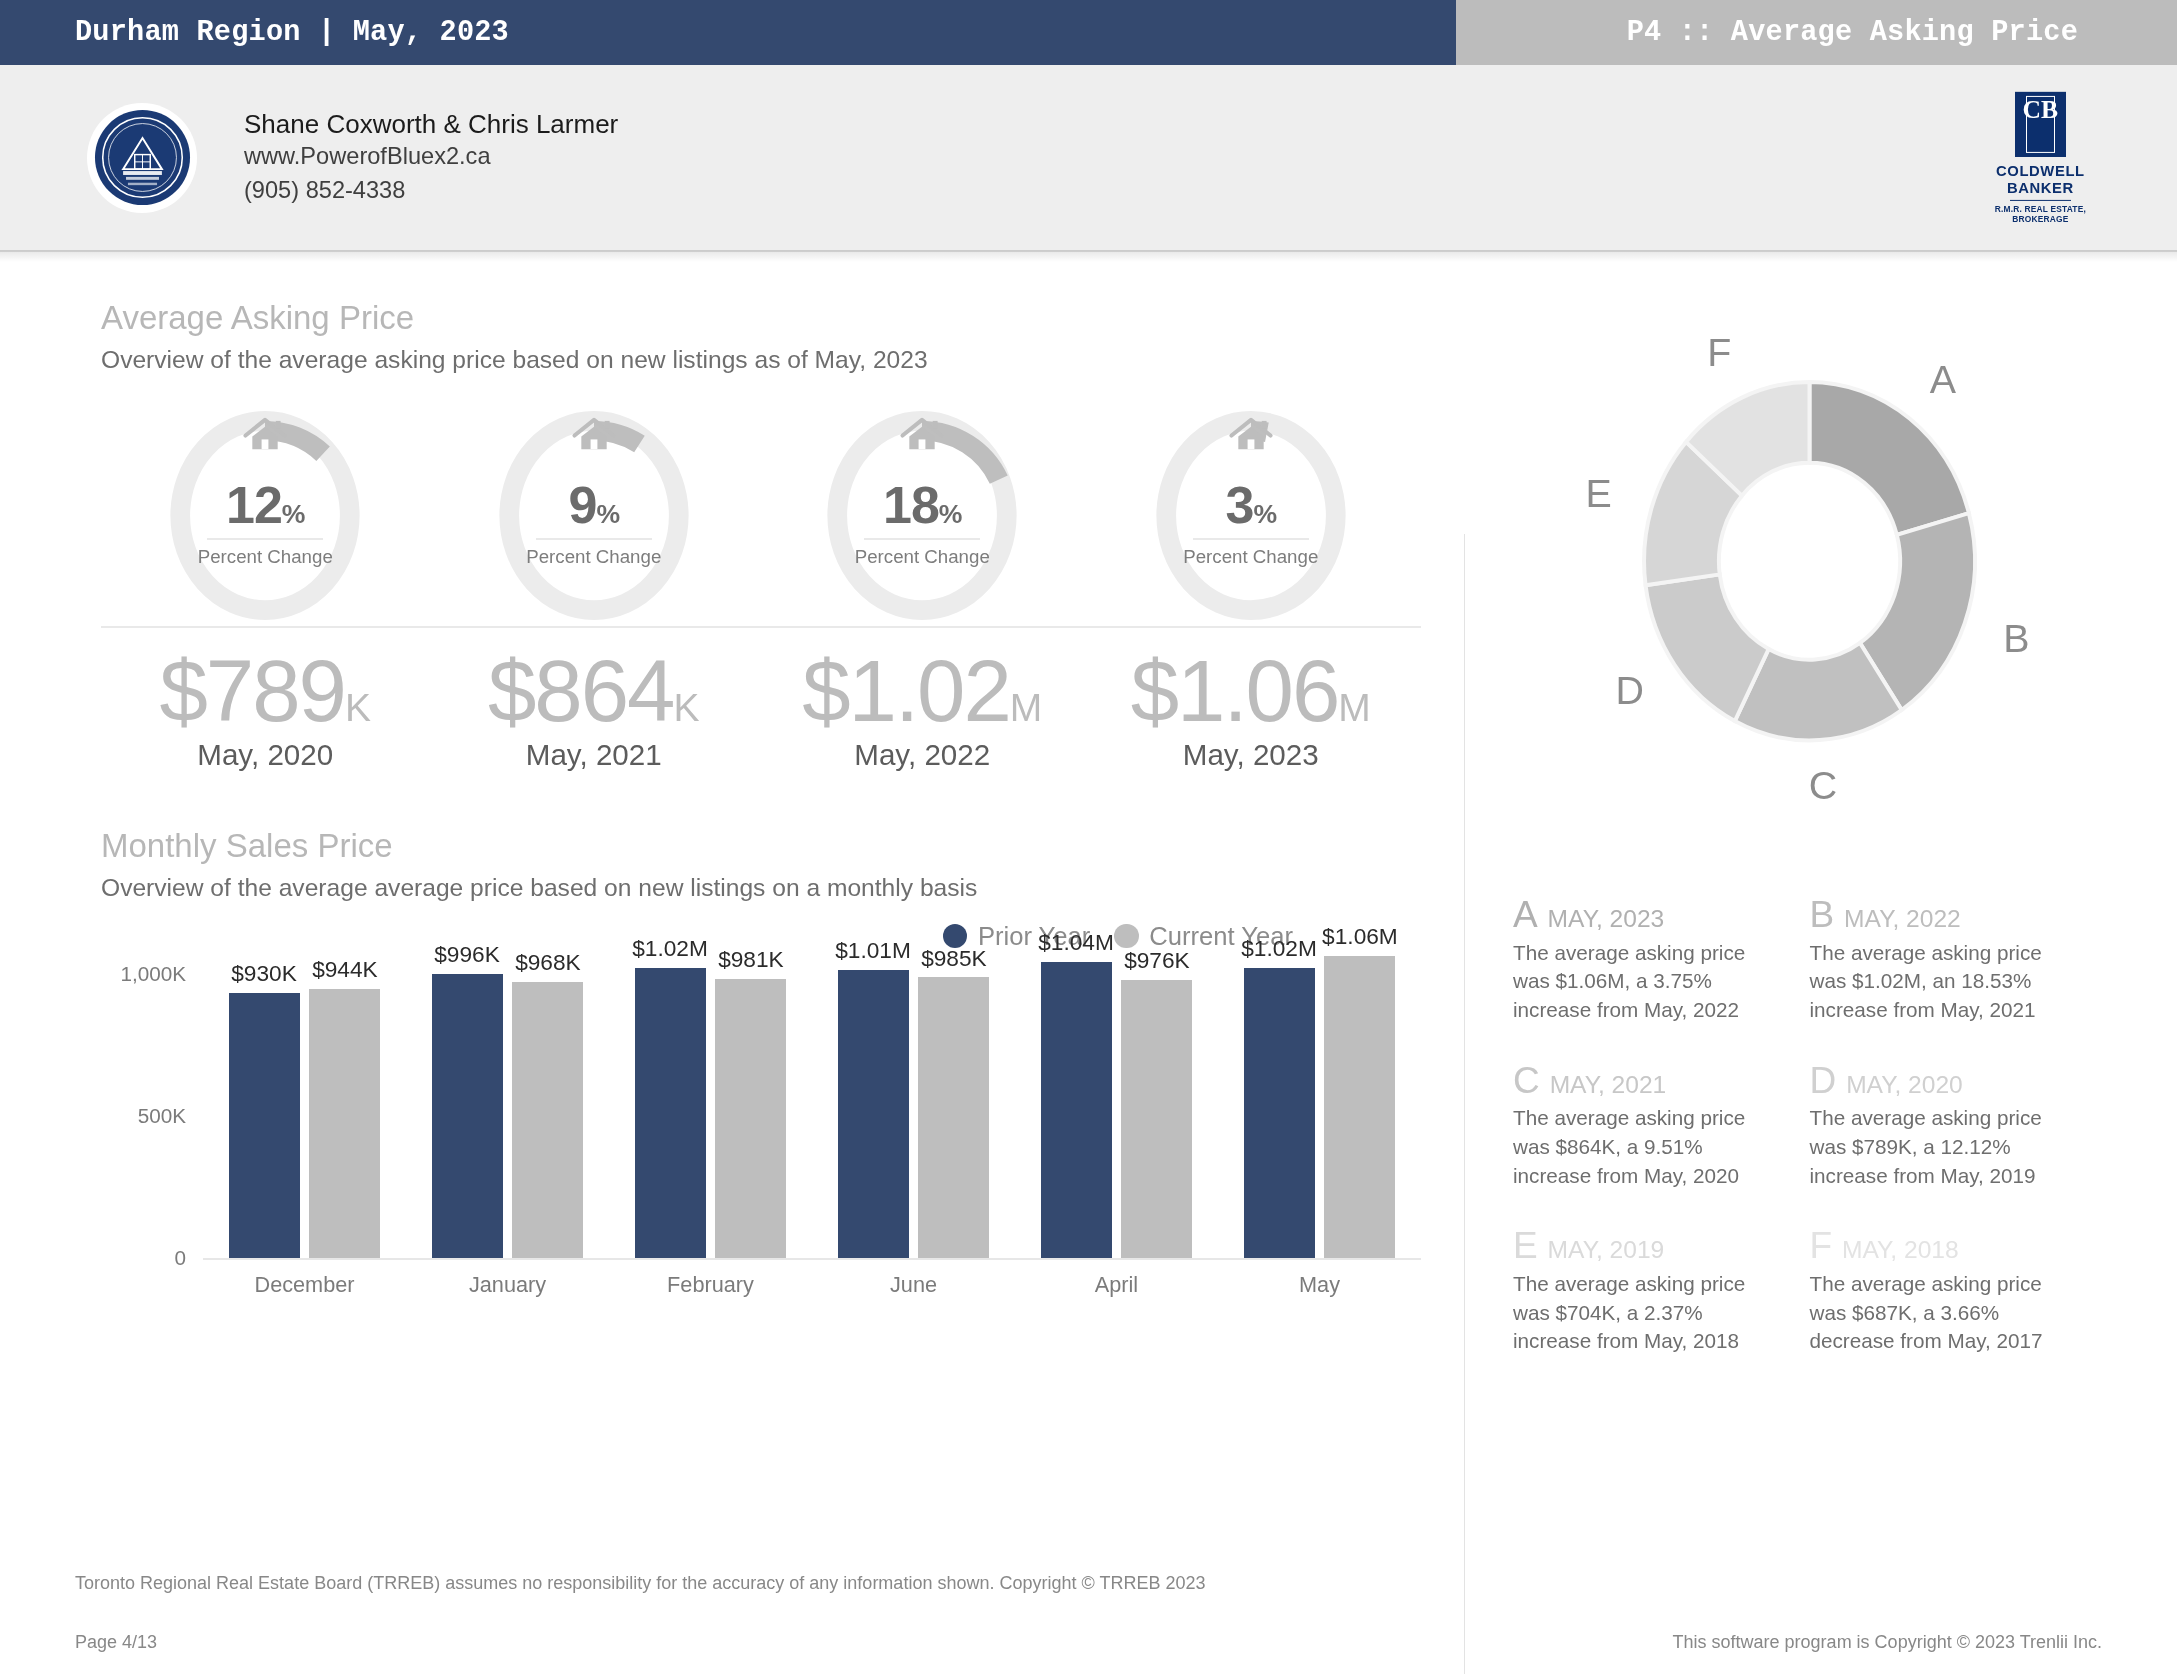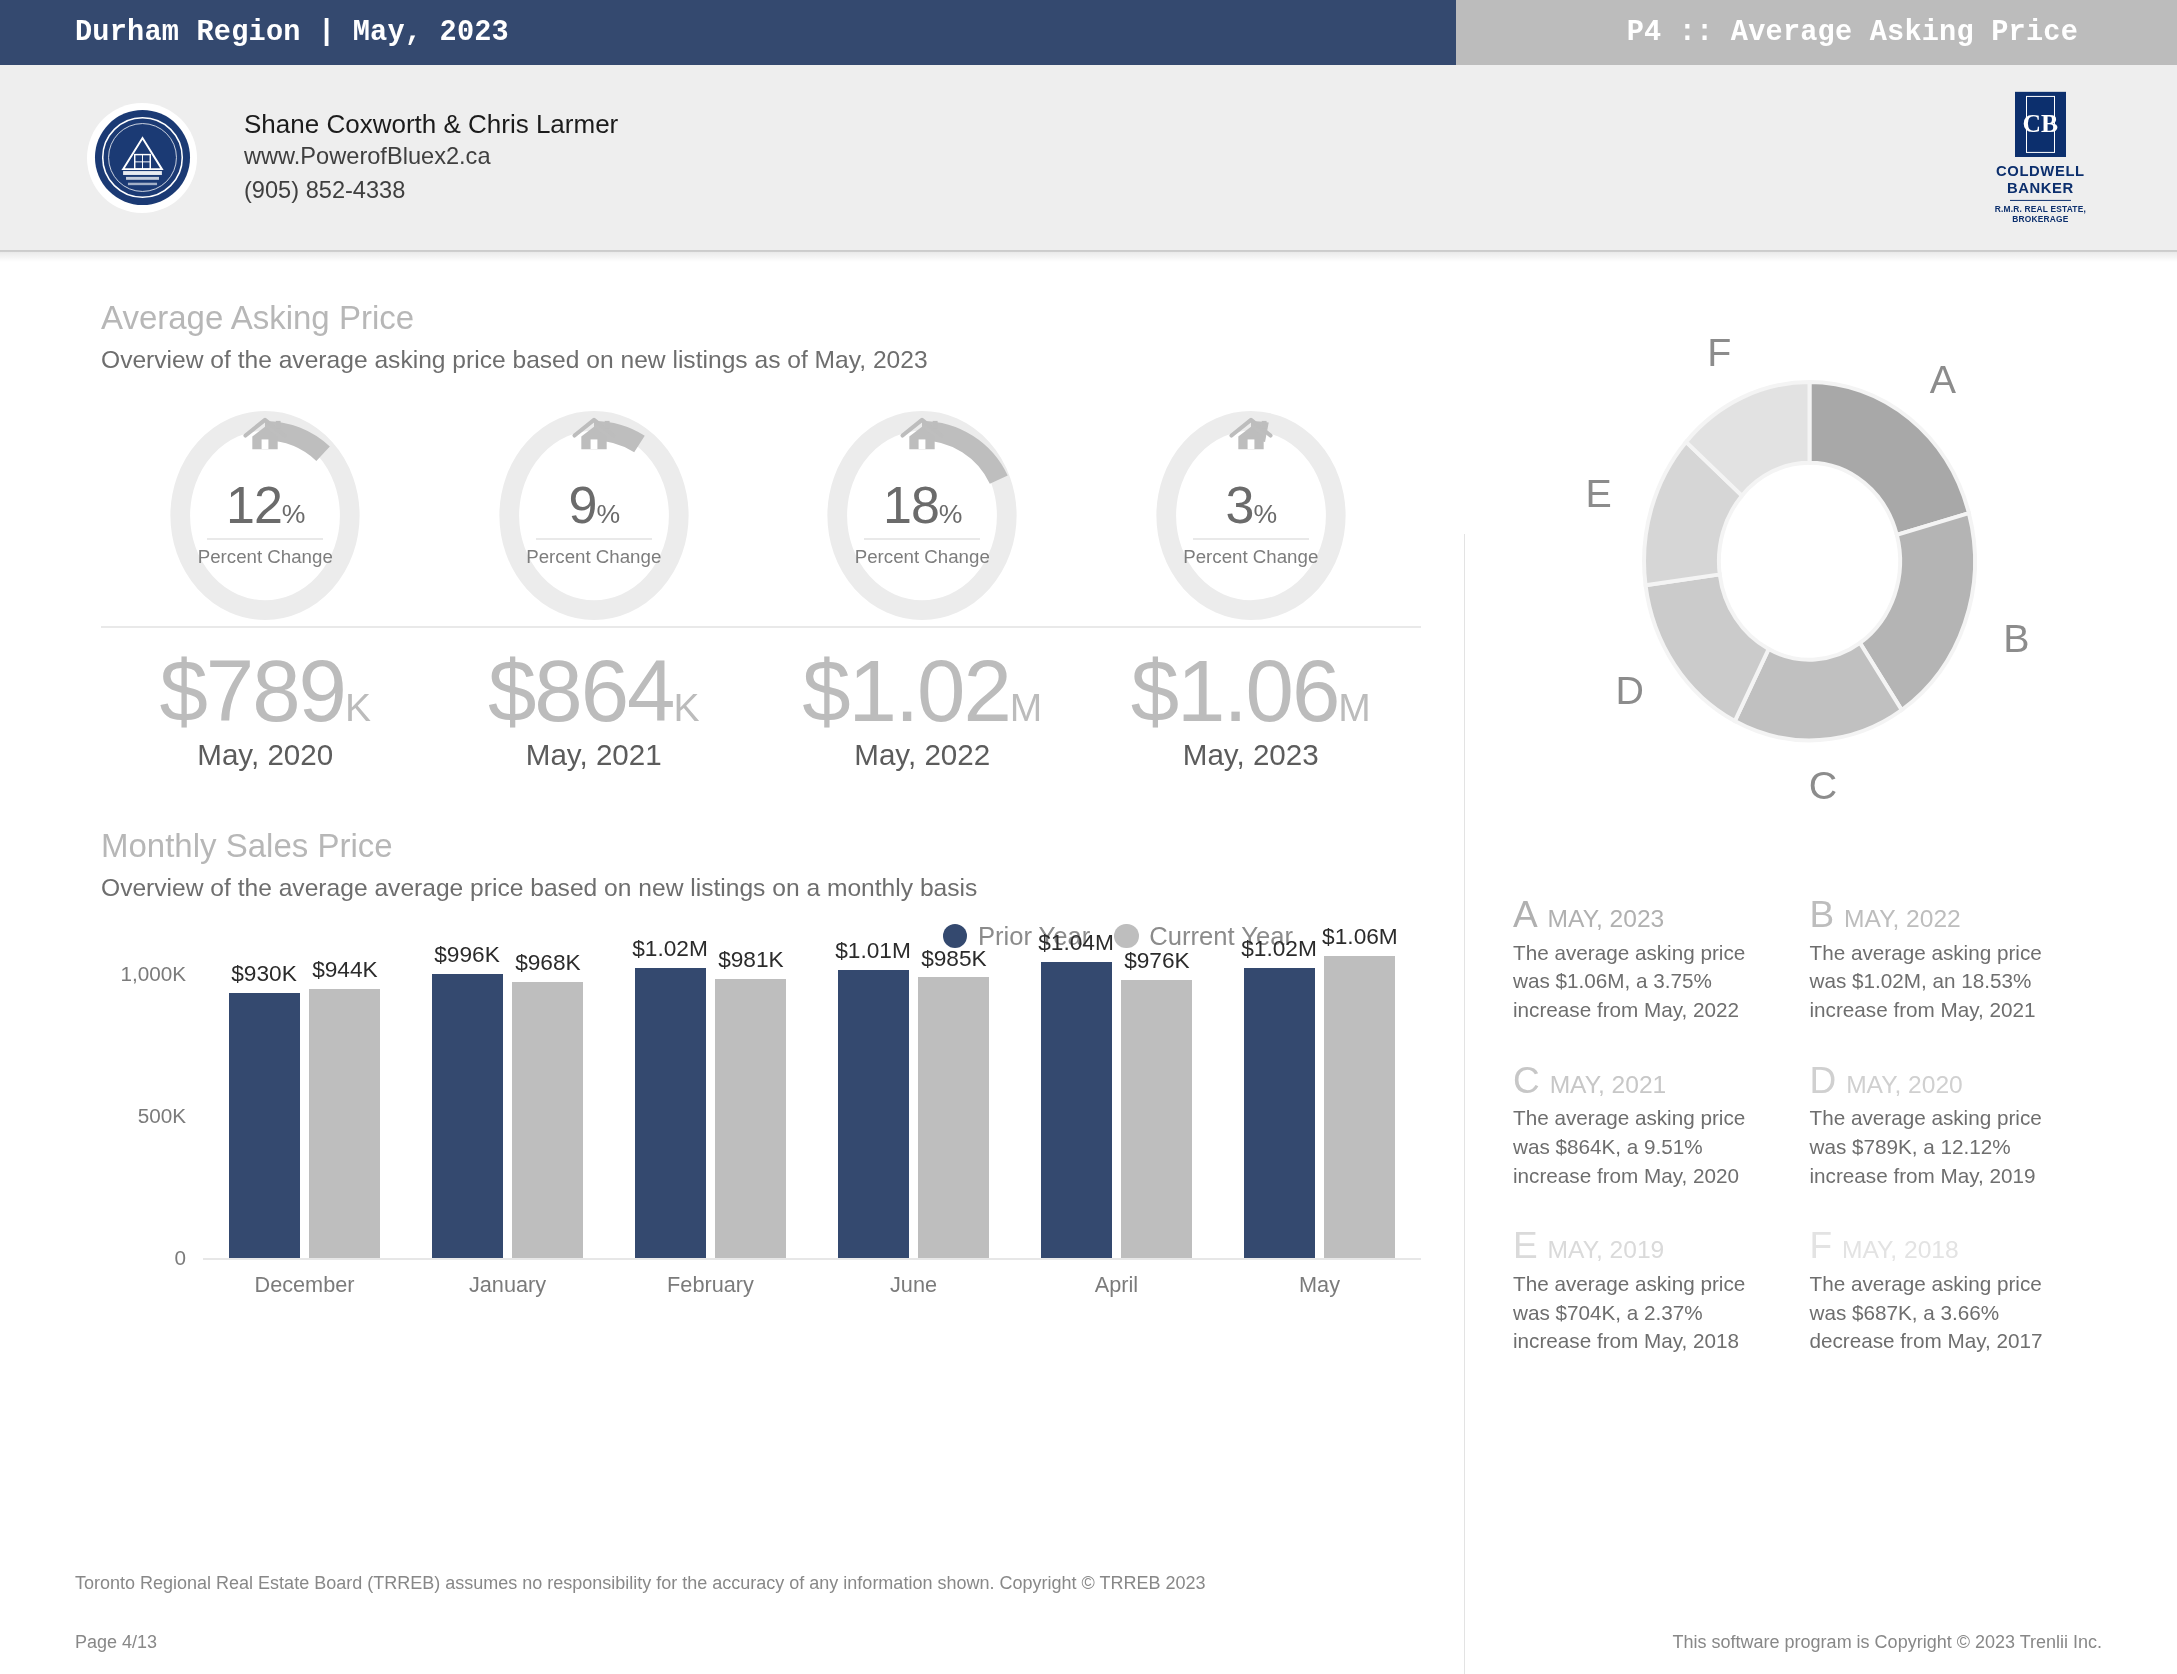--- a/index.html
+++ b/index.html
@@ -38,21 +38,21 @@
      display:flex; align-items:center; justify-content:center; }
   .avatar{ width:97px; height:97px; border-radius:50%; }
   .agent-info{ margin-left:47px; }
   .agent-name{ font-size:26px; color:#1b1b1b; font-weight:normal; line-height:1.25; }
   .agent-web, .agent-phone{ font-size:23.6px; color:#3f3f3f; line-height:1.42; }
   .cb-logo{ position:absolute; right:91px; top:50%; transform:translateY(-50%);
      display:flex; flex-direction:column; align-items:center; }
   .cb-mark{ width:51px; height:65px; background:#0c2f6d; border:3px solid #0c2f6d;
      display:flex; align-items:center; justify-content:center; position:relative; }
   .cb-inner{ width:29px; height:57px; border:1.5px solid #fff; display:flex;
-     align-items:center; justify-content:center; }
+     justify-content:center; }
   .cb-txt{ color:#fff; font-size:25.6px; font-weight:bold; font-family:"Liberation Serif", serif; line-height:1; }
   .cb-name{ color:#0c2f6d; font-size:14.8px; font-weight:bold; letter-spacing:0.6px;
      text-align:center; line-height:1.12; margin-top:6.9px; }
   .cb-rule{ width:61px; height:1px; background:#0c2f6d; margin:3px 0; }
   .cb-sub{ color:#0c2f6d; font-size:8.4px; font-weight:bold; letter-spacing:0.2px;
      text-align:center; line-height:1.2; }
 
   
   .content{ position:relative; display:flex; padding-top:45px; }
   .col-left{ width:1454px; padding-left:101px; padding-right:39px; }
@@ -62,21 +62,21 @@
   .sec-title{ font-size:33px; color:#b7b7b7; font-weight:normal; line-height:1.25; }
   .sec-sub{ font-size:24.6px; color:#6e6e6e; font-weight:normal; margin-top:5.9px; line-height:1.3; }
 
   
   .gauges{ display:flex; margin-top:35px; }
   .gauge{ width:343px; position:relative; height:209px; display:flex;
      align-items:center; justify-content:center; }
   .gauge svg{ position:absolute; left:50%; top:0; transform:translateX(-50%); }
   .gauge-house{ position:absolute; left:50%; top:5.9px; transform:translateX(-50%); z-index:3; }
   .gauge-center{ position:relative; z-index:2; text-align:center; margin-top:15.8px; }
-  .gauge-pct{ font-size:52px; color:#6b6b6b; font-weight:normal; line-height:1; letter-spacing:-1px; }
+  .gauge-pct{ font-size:52px; color:#6b6b6b; font-weight:bold; line-height:1; letter-spacing:-1px; }
   .gauge-pct sup{ font-size:26.6px; vertical-align:baseline; position:relative; top:0px; }
   .gauge-rule{ width:116px; height:2px; background:#e9e9e9; margin:6.9px auto 5.9px; }
   .gauge-lbl{ font-size:18.7px; color:#7d7d7d; }
 
   
   .hrule{ height:2px; background:#e9e9e9; margin:5.9px 0 0 0; width:1320px; }
   .prices{ display:flex; margin-top:17.7px; }
   .price{ width:343px; text-align:center; }
   .price-val{ font-size:87px; color:#bcbcbc; font-weight:normal; line-height:1.04; letter-spacing:-2px; white-space:nowrap; }
   .price-val sub{ font-size:39px; vertical-align:baseline; position:relative; bottom:0; letter-spacing:0; }

